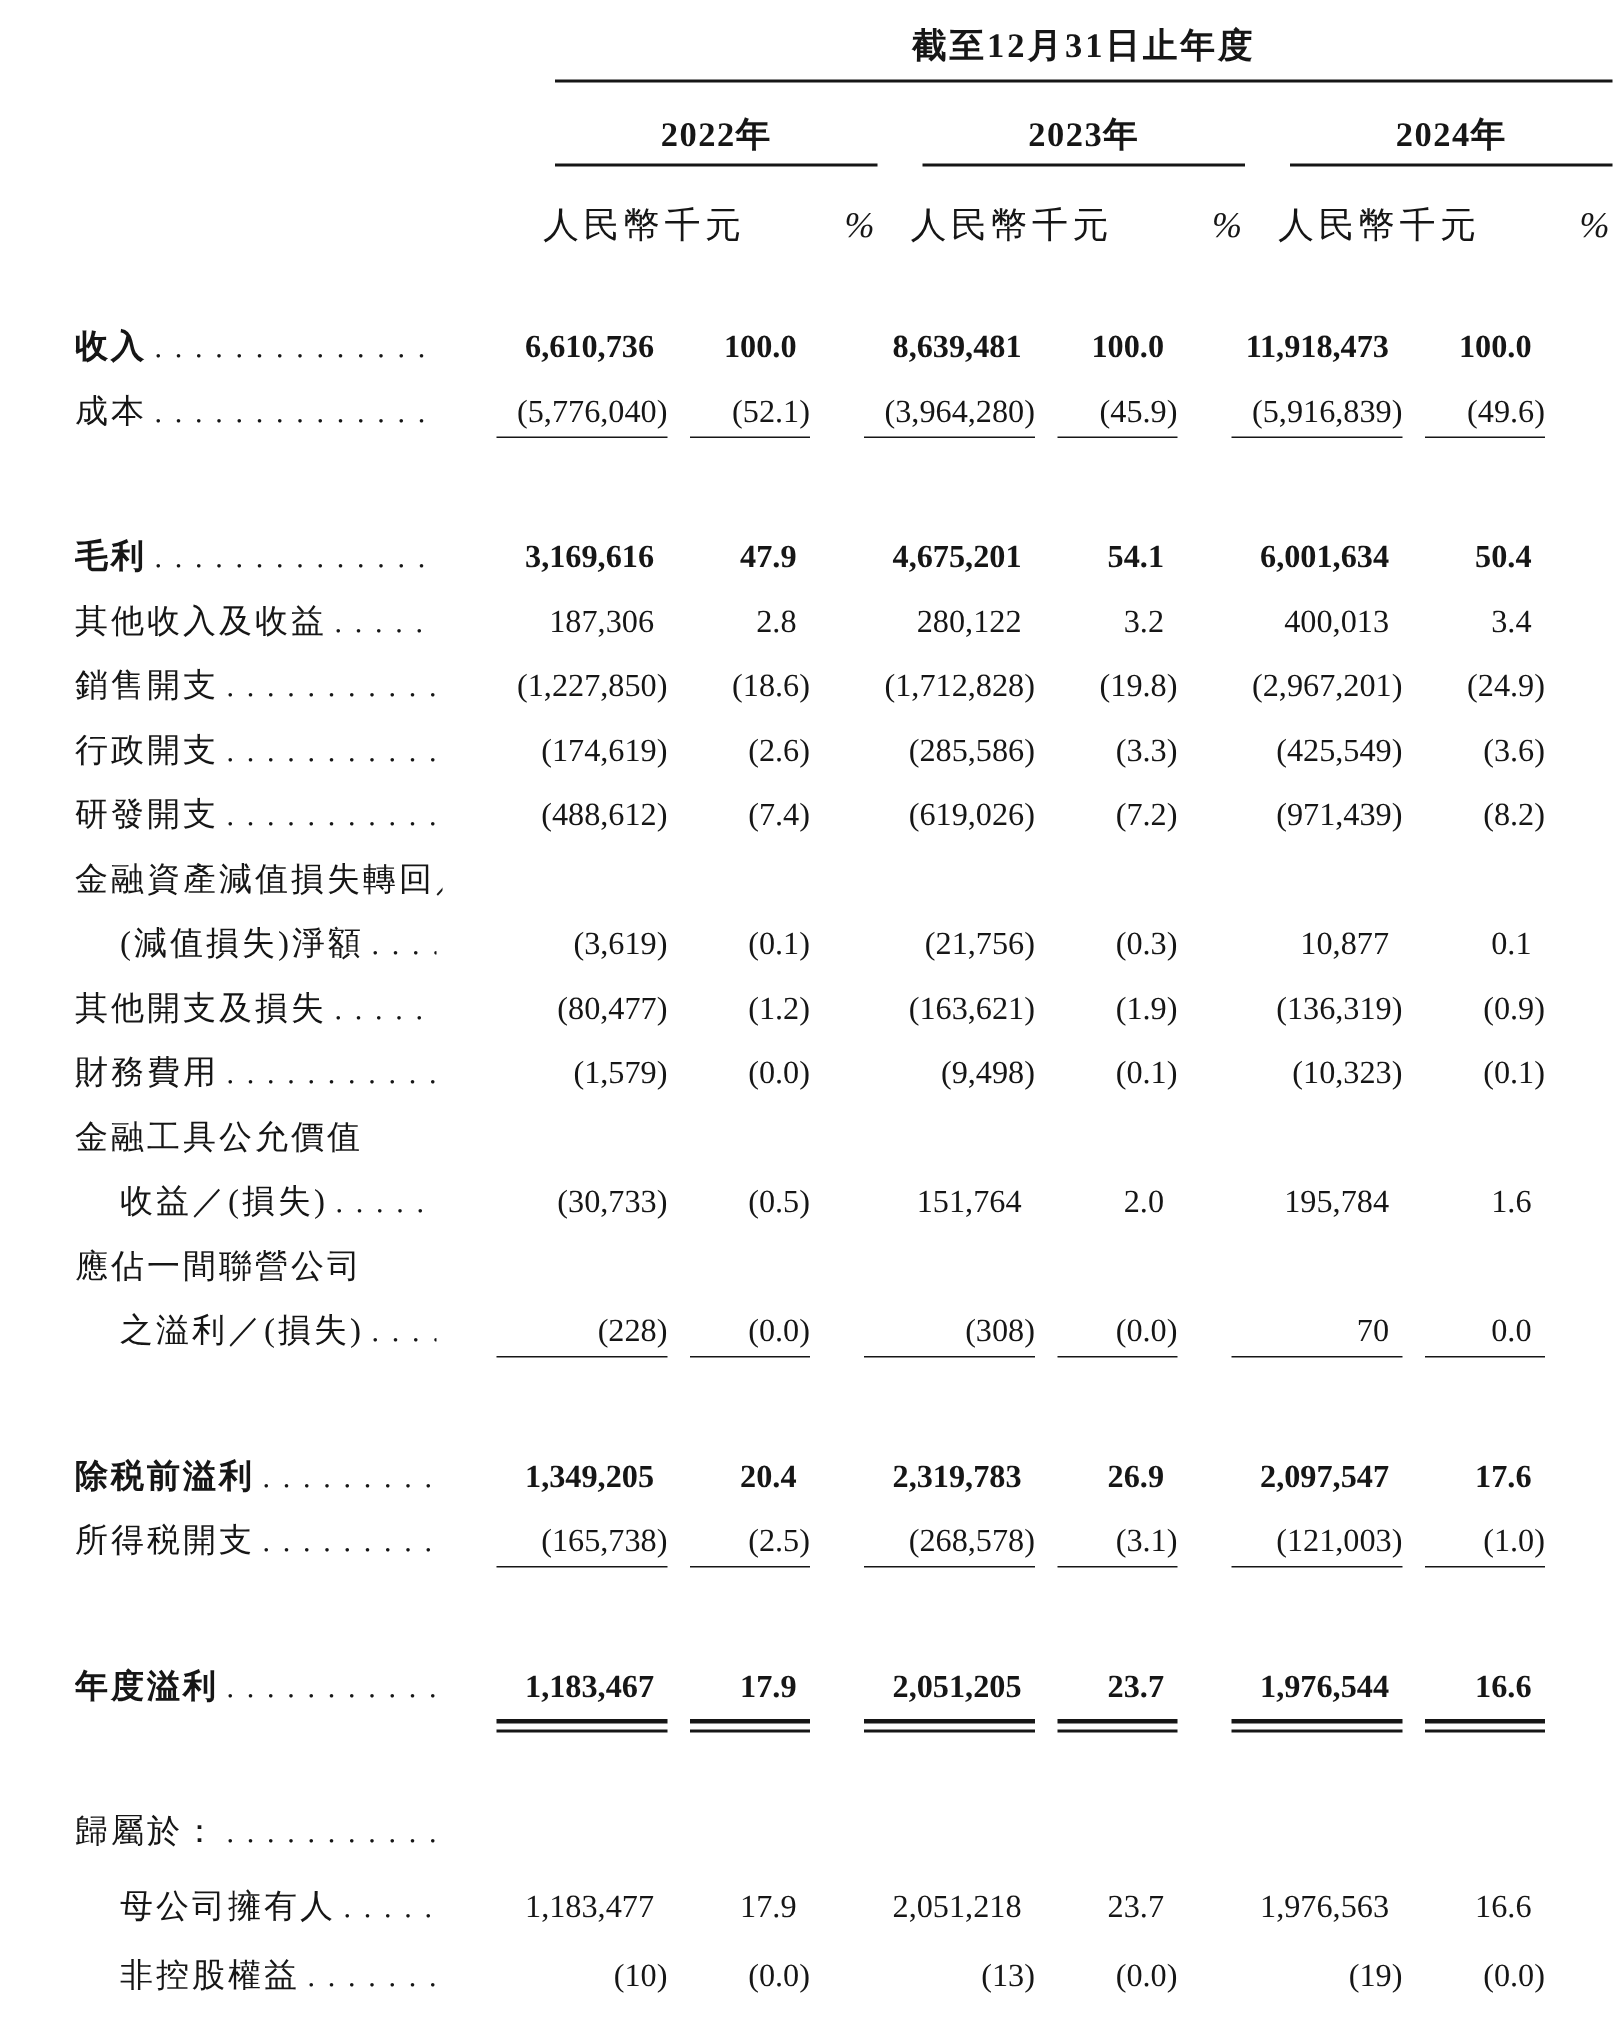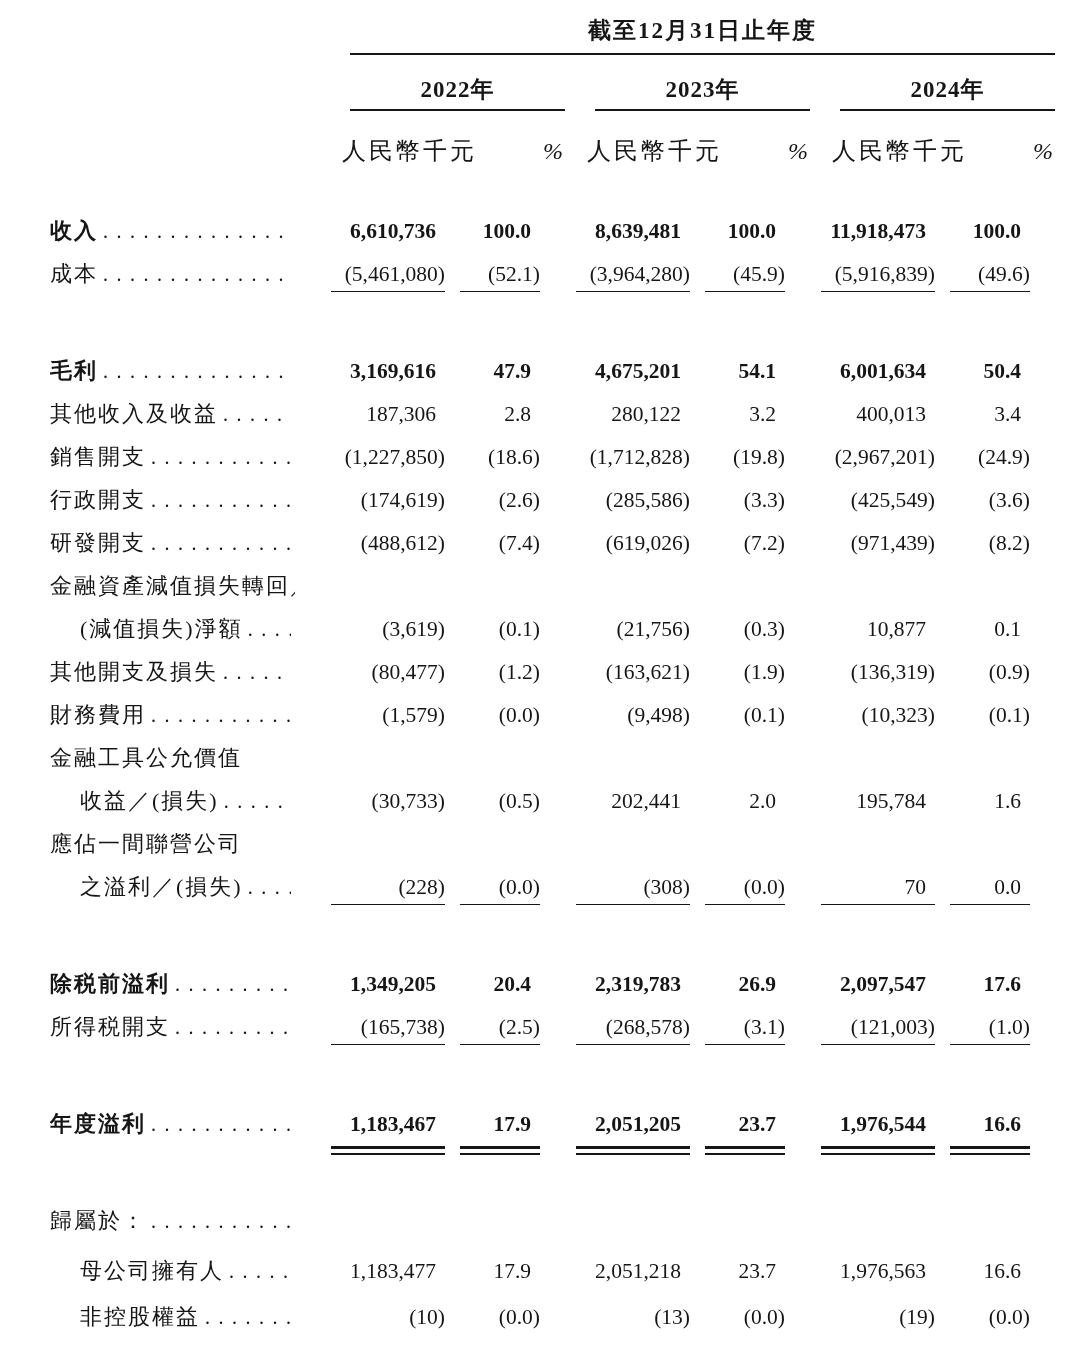--- a/index.html
+++ b/index.html
@@ -4,21 +4,21 @@
 <style>
   html,body{margin:0;padding:0;}
   body{
     width:1080px;height:1360px;background:#ffffff;color:#161616;
     font-family:"Liberation Serif","DejaVu Serif",serif;
     -webkit-font-smoothing:antialiased;
   }
   .sheet{padding:16px 25px 0 25px;}
 
   
-  .hrow{display:flex;}
+  .hrow{display:flex;gap:20px;}
   .lab-sp{width:295px;flex:none;}
   .hspan{width:735px;flex:none;}
   .period{
     font-weight:700;font-size:23px;letter-spacing:2px;
     text-align:center;padding-left:30px;line-height:30px;
   }
   .toprule{margin:7px 0 0 30px;border-bottom:2.5px solid #161616;}
   .yrow{display:flex;margin-top:21px;}
   .yg{width:245px;flex:none;}
   .ylabel{font-weight:700;font-size:23px;text-align:center;padding-left:30px;line-height:28px;letter-spacing:1px;}
@@ -111,21 +111,21 @@
         <div class="cell amt"><span class="v pad">8,639,481</span></div>
         <div class="cell pct"><span class="v pad">100.0</span></div>
         <div class="cell amt"><span class="v pad">11,918,473</span></div>
         <div class="cell pct"><span class="v pad">100.0</span></div>
       </div>
       <div class="row">
         <div class="lab">
           <span class="lt">成本</span>
           <span class="dots">................................................</span>
         </div>
-        <div class="cell amt"><span class="v">(5,461,080)</span><i class="rl"></i></div>
+        <div class="cell amt"><span class="v">(5,776,040)</span><i class="rl"></i></div>
         <div class="cell pct"><span class="v">(52.1)</span><i class="rl"></i></div>
         <div class="cell amt"><span class="v">(3,964,280)</span><i class="rl"></i></div>
         <div class="cell pct"><span class="v">(45.9)</span><i class="rl"></i></div>
         <div class="cell amt"><span class="v">(5,916,839)</span><i class="rl"></i></div>
         <div class="cell pct"><span class="v">(49.6)</span><i class="rl"></i></div>
       </div>
       <div class="row b">
         <div class="lab">
           <span class="lt">毛利</span>
           <span class="dots">................................................</span>
@@ -243,21 +243,21 @@
         <div class="cell amt"></div>
         <div class="cell pct"></div>
       </div>
       <div class="row">
         <div class="lab ind">
           <span class="lt">收益／(損失)</span>
           <span class="dots">................................................</span>
         </div>
         <div class="cell amt"><span class="v">(30,733)</span></div>
         <div class="cell pct"><span class="v">(0.5)</span></div>
-        <div class="cell amt"><span class="v pad">202,441</span></div>
+        <div class="cell amt"><span class="v pad">151,764</span></div>
         <div class="cell pct"><span class="v pad">2.0</span></div>
         <div class="cell amt"><span class="v pad">195,784</span></div>
         <div class="cell pct"><span class="v pad">1.6</span></div>
       </div>
       <div class="row">
         <div class="lab">
           <span class="lt">應佔一間聯營公司</span>
         </div>
         <div class="cell amt"></div>
         <div class="cell pct"></div>

